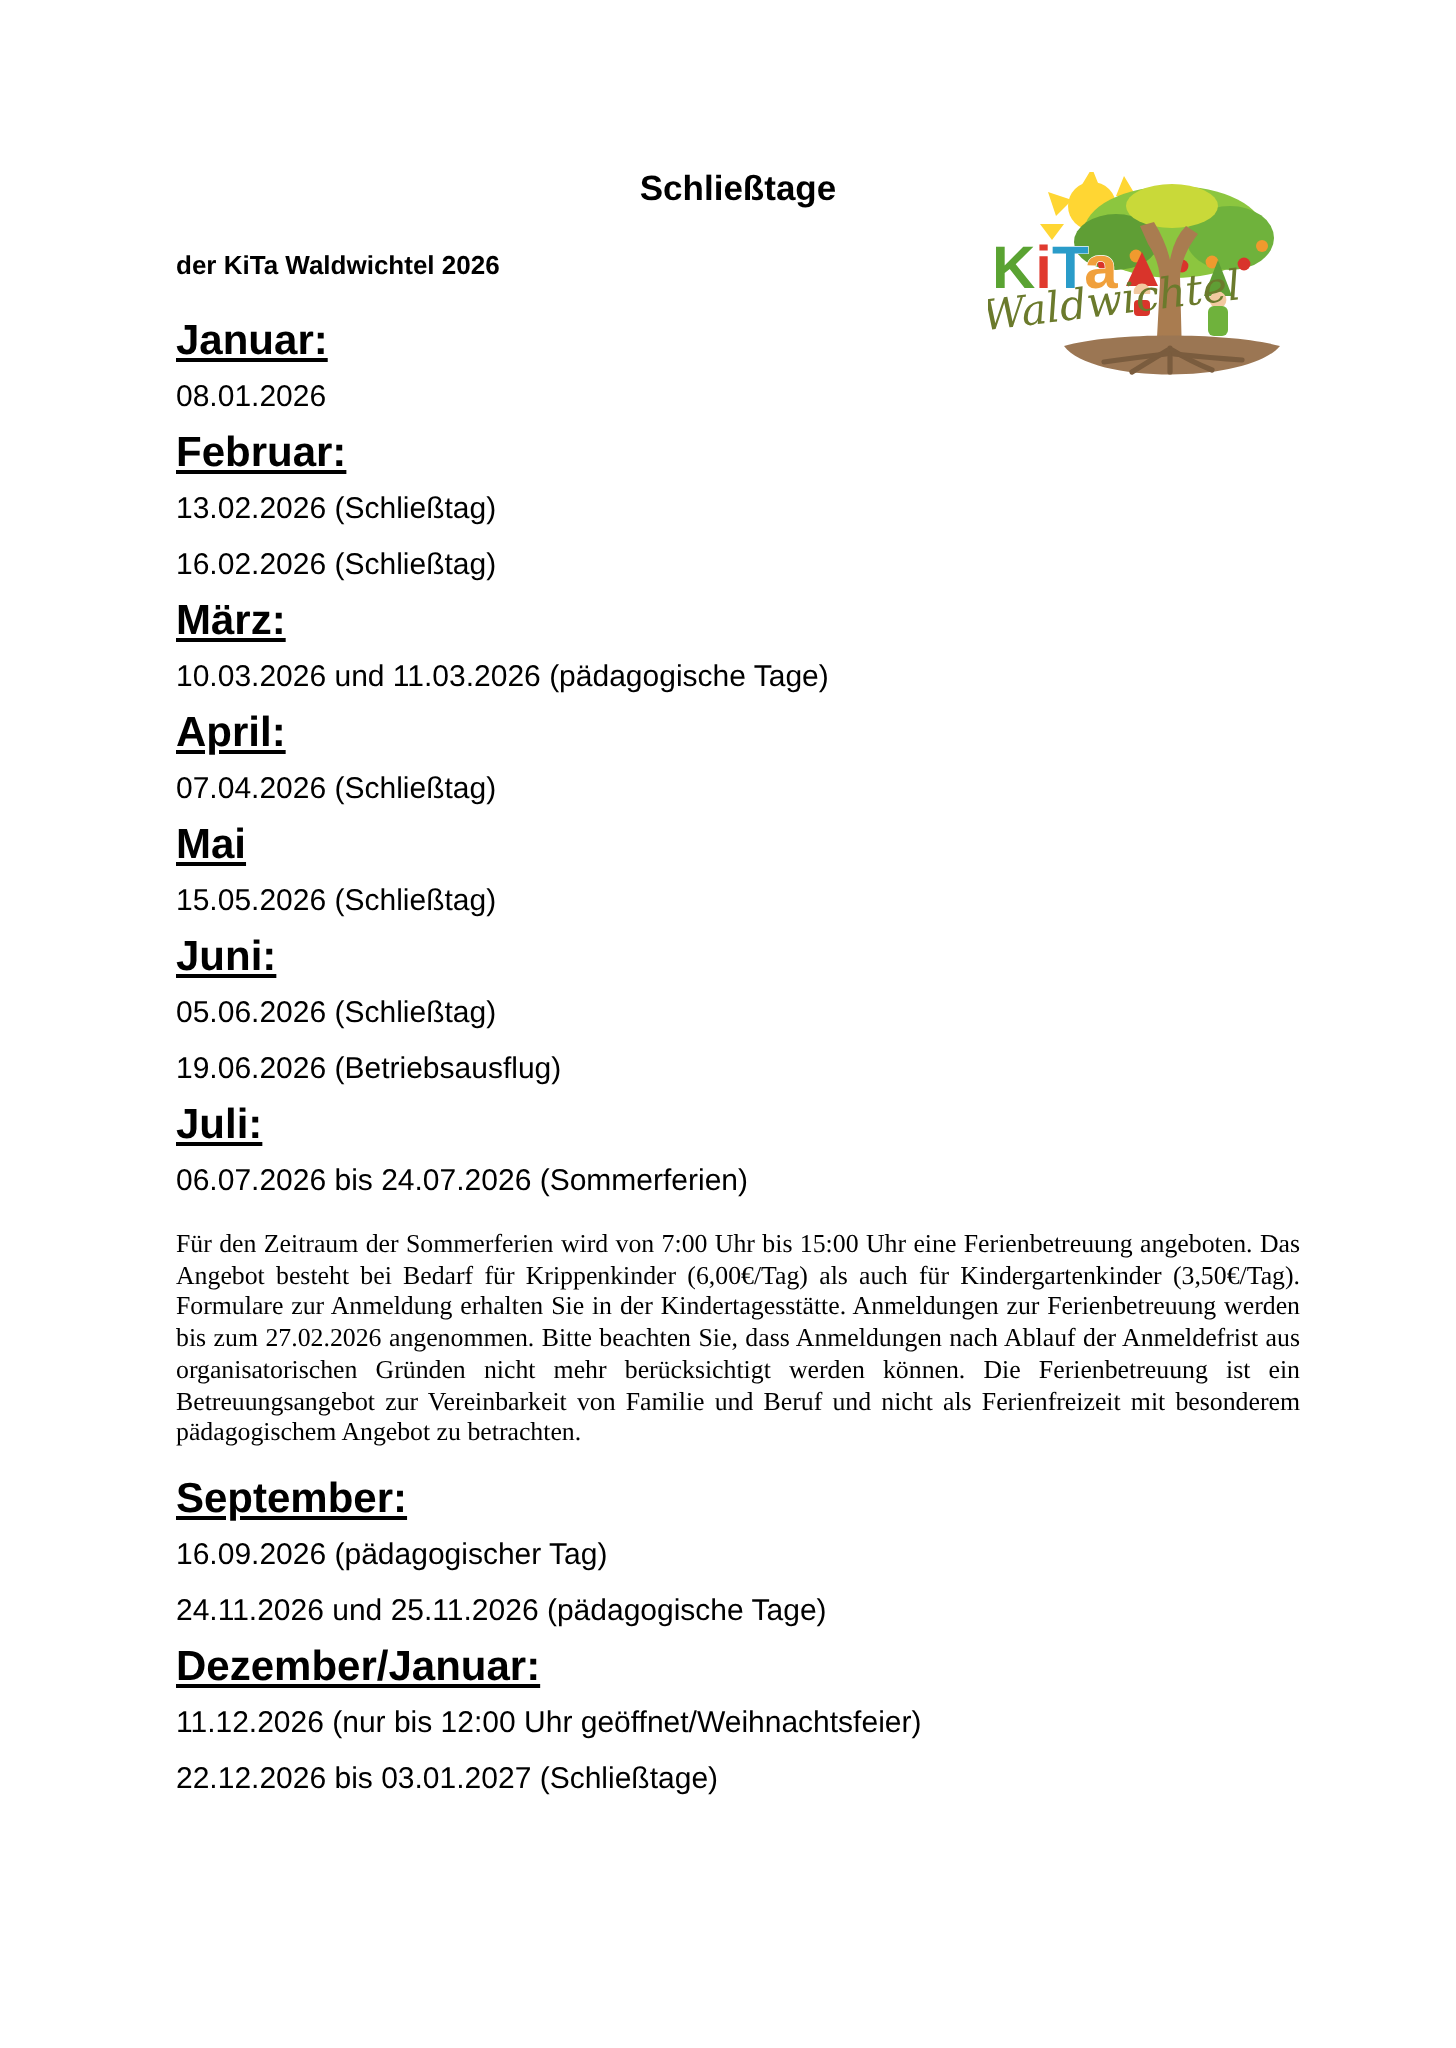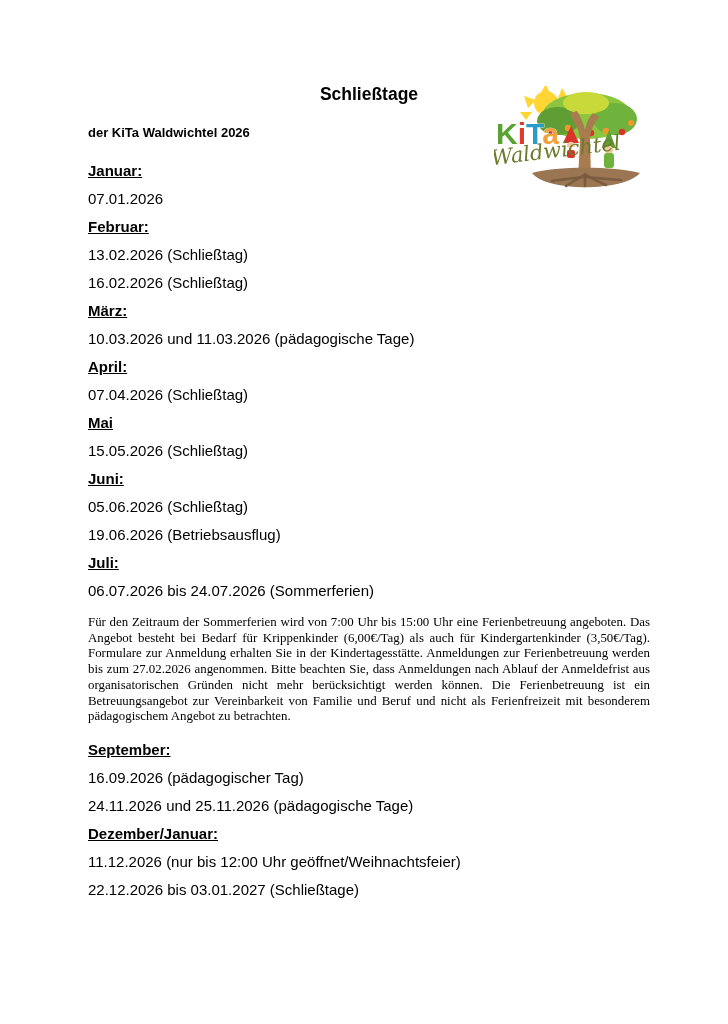--- a/index.html
+++ b/index.html
@@ -26,21 +26,21 @@
     margin: 0 0 17px 0;
     text-align: center;
   }
   .doc-subtitle {
     font-size: 13px;
     font-weight: bold;
     line-height: 21px;
     margin: 0 0 19px 0;
   }
   .month-heading {
-    font-size: 15px;
+    font-size: 21px;
     font-weight: bold;
     text-decoration: underline;
     line-height: 17px;
     margin: 0 0 11px 0;
   }
   .entry {
     font-size: 15px;
     line-height: 17px;
     margin: 0 0 11px 0;
     white-space: nowrap;
@@ -122,21 +122,21 @@
       <text x="-2" y="79" font-size="21" font-style="italic" font-family="DejaVu Serif, serif" transform="rotate(-7 0 79)" fill="#6b7a2c">Waldwichtel</text>
     </svg>
   </div>
 
   <div class="content">
     <p class="doc-title">Schließtage</p>
     <p class="doc-subtitle">der KiTa Waldwichtel 2026</p>
 
     <div>
       <p class="month-heading">Januar:</p>
-      <p class="entry">07.01.2026</p>
+      <p class="entry">08.01.2026</p>
     </div>
 
     <div>
       <p class="month-heading">Februar:</p>
       <p class="entry">13.02.2026 (Schließtag)</p>
       <p class="entry">16.02.2026 (Schließtag)</p>
     </div>
 
     <div>
       <p class="month-heading">März:</p>

